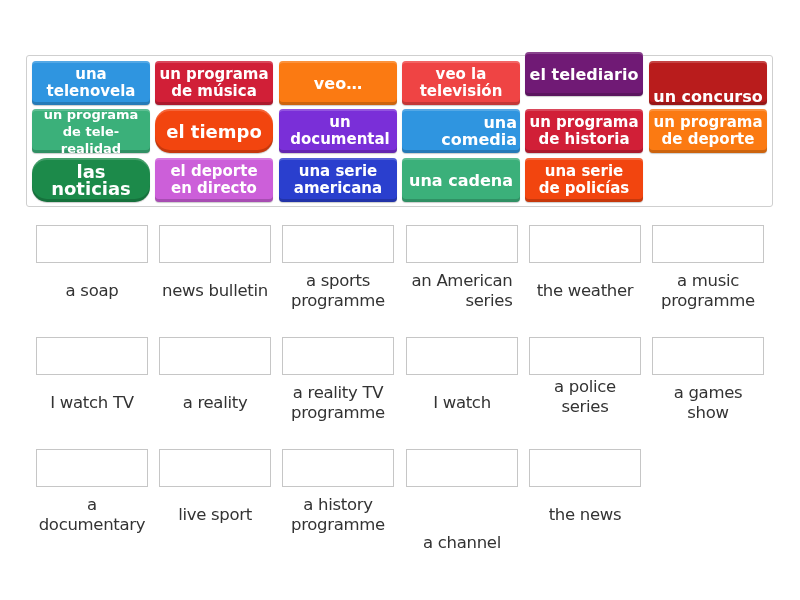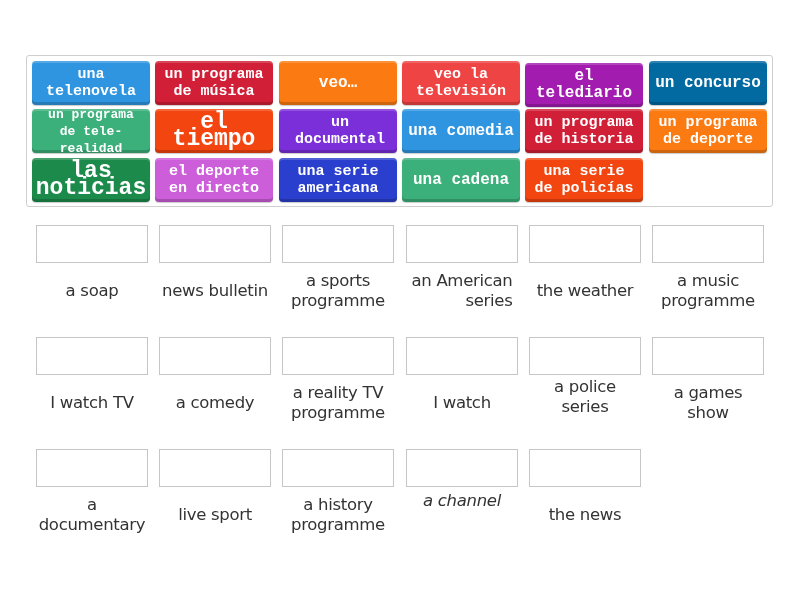--- a/index.html
+++ b/index.html
@@ -5,24 +5,24 @@
   html, body { margin:0; padding:0; }
   body { width:800px; height:600px; background:#ffffff; position:relative; overflow:hidden;
          font-family:"DejaVu Sans", "Liberation Sans", sans-serif; }
   .tray { position:absolute; left:26px; top:55px; width:747px; height:152px;
           border:1px solid #cfcfcf; border-radius:3px; background:#fff; box-sizing:border-box; }
   .tile { position:absolute; width:118px; height:44px; border-radius:4px; color:#fff;
           display:flex; align-items:center; justify-content:center; text-align:center;
           font-weight:bold; box-sizing:border-box; line-height:17px;
           box-shadow: inset 0 -3px 0 rgba(0,0,0,0.18), inset 0 2px 0 rgba(255,255,255,0.18), 0 1px 1px rgba(0,0,0,0.2);
           cursor:grab; padding:0 3px; }
-  .tile span { display:block; white-space:pre-line;font-family:Liberation Mono, monospace; }
+  .tile span { display:block; white-space:pre-line; }
   .fs15 { font-size:15px; }
   .fs16 { font-size:16px; }
-  .fs17 { font-size:23px; }
+  .fs17 { font-size:18px;border-radius:15px; }
   .fs13 { font-size:13px; }
   .slot { position:absolute; width:112px; height:38px; border:1px solid #c6c6c6; background:#fff; box-sizing:border-box; }
   .label { position:absolute; width:124px; text-align:center; color:#333; font-size:16.5px; line-height:20px;
            font-family:"DejaVu Sans", sans-serif; display:flex; align-items:center; justify-content:center; height:42px; }
   .label span { white-space:pre-line; letter-spacing:-0.3px; }
 </style>
 </head>
 <body>
 
 <div class="tray"></div>
@@ -35,24 +35,24 @@
     <span>un programa
 de música</span>
   </div>
 <div class="tile fs16" style="left:279px;top:61px;background:#fb7a12;">
     <span>veo…</span>
   </div>
 <div class="tile fs15" style="left:402px;top:61px;background:#ef4444;">
     <span>veo la
 televisión</span>
   </div>
-<div class="tile fs16" style="left:525px;top:63px;background:#a21caf;">
+<div class="tile fs16" style="left:525px;top:52px;background:#701a75;">
     <span>el telediario</span>
   </div>
-<div class="tile fs16" style="left:649px;top:61px;background:#0369a1;">
+<div class="tile fs16" style="left:649px;top:61px;background:#b91c1c;align-items:flex-end;">
     <span>un concurso</span>
   </div>
 
 <div class="tile fs13" style="left:32px;top:109px;background:#3bb07a;">
     <span>un programa
 de tele-realidad</span>
   </div>
 <div class="tile fs17" style="left:155px;top:109px;background:#f2450f;">
     <span>el tiempo</span>
   </div>
@@ -118,21 +118,21 @@
     <span>a music
 programme</span>
   </div>
 
 <div class="slot" style="left:36px;top:337px;"></div>
 <div class="label" style="left:30px;top:382px;">
     <span>I watch TV</span>
   </div>
 <div class="slot" style="left:159px;top:337px;"></div>
 <div class="label" style="left:153px;top:382px;">
-    <span>a comedy</span>
+    <span>a reality</span>
   </div>
 <div class="slot" style="left:282px;top:337px;"></div>
 <div class="label" style="left:276px;top:382px;">
     <span>a reality TV
 programme</span>
   </div>
 <div class="slot" style="left:406px;top:337px;"></div>
 <div class="label" style="left:400px;top:382px;">
     <span>I watch</span>
   </div>
@@ -155,19 +155,19 @@
 <div class="slot" style="left:159px;top:449px;"></div>
 <div class="label" style="left:153px;top:494px;">
     <span>live sport</span>
   </div>
 <div class="slot" style="left:282px;top:449px;"></div>
 <div class="label" style="left:276px;top:494px;">
     <span>a history
 programme</span>
   </div>
 <div class="slot" style="left:406px;top:449px;"></div>
-<div class="label" style="left:400px;top:480px;font-style:italic;">
+<div class="label" style="left:400px;top:522px;">
     <span>a channel</span>
   </div>
 <div class="slot" style="left:529px;top:449px;"></div>
 <div class="label" style="left:523px;top:494px;">
     <span>the news</span>
   </div>
 
 </body></html>

